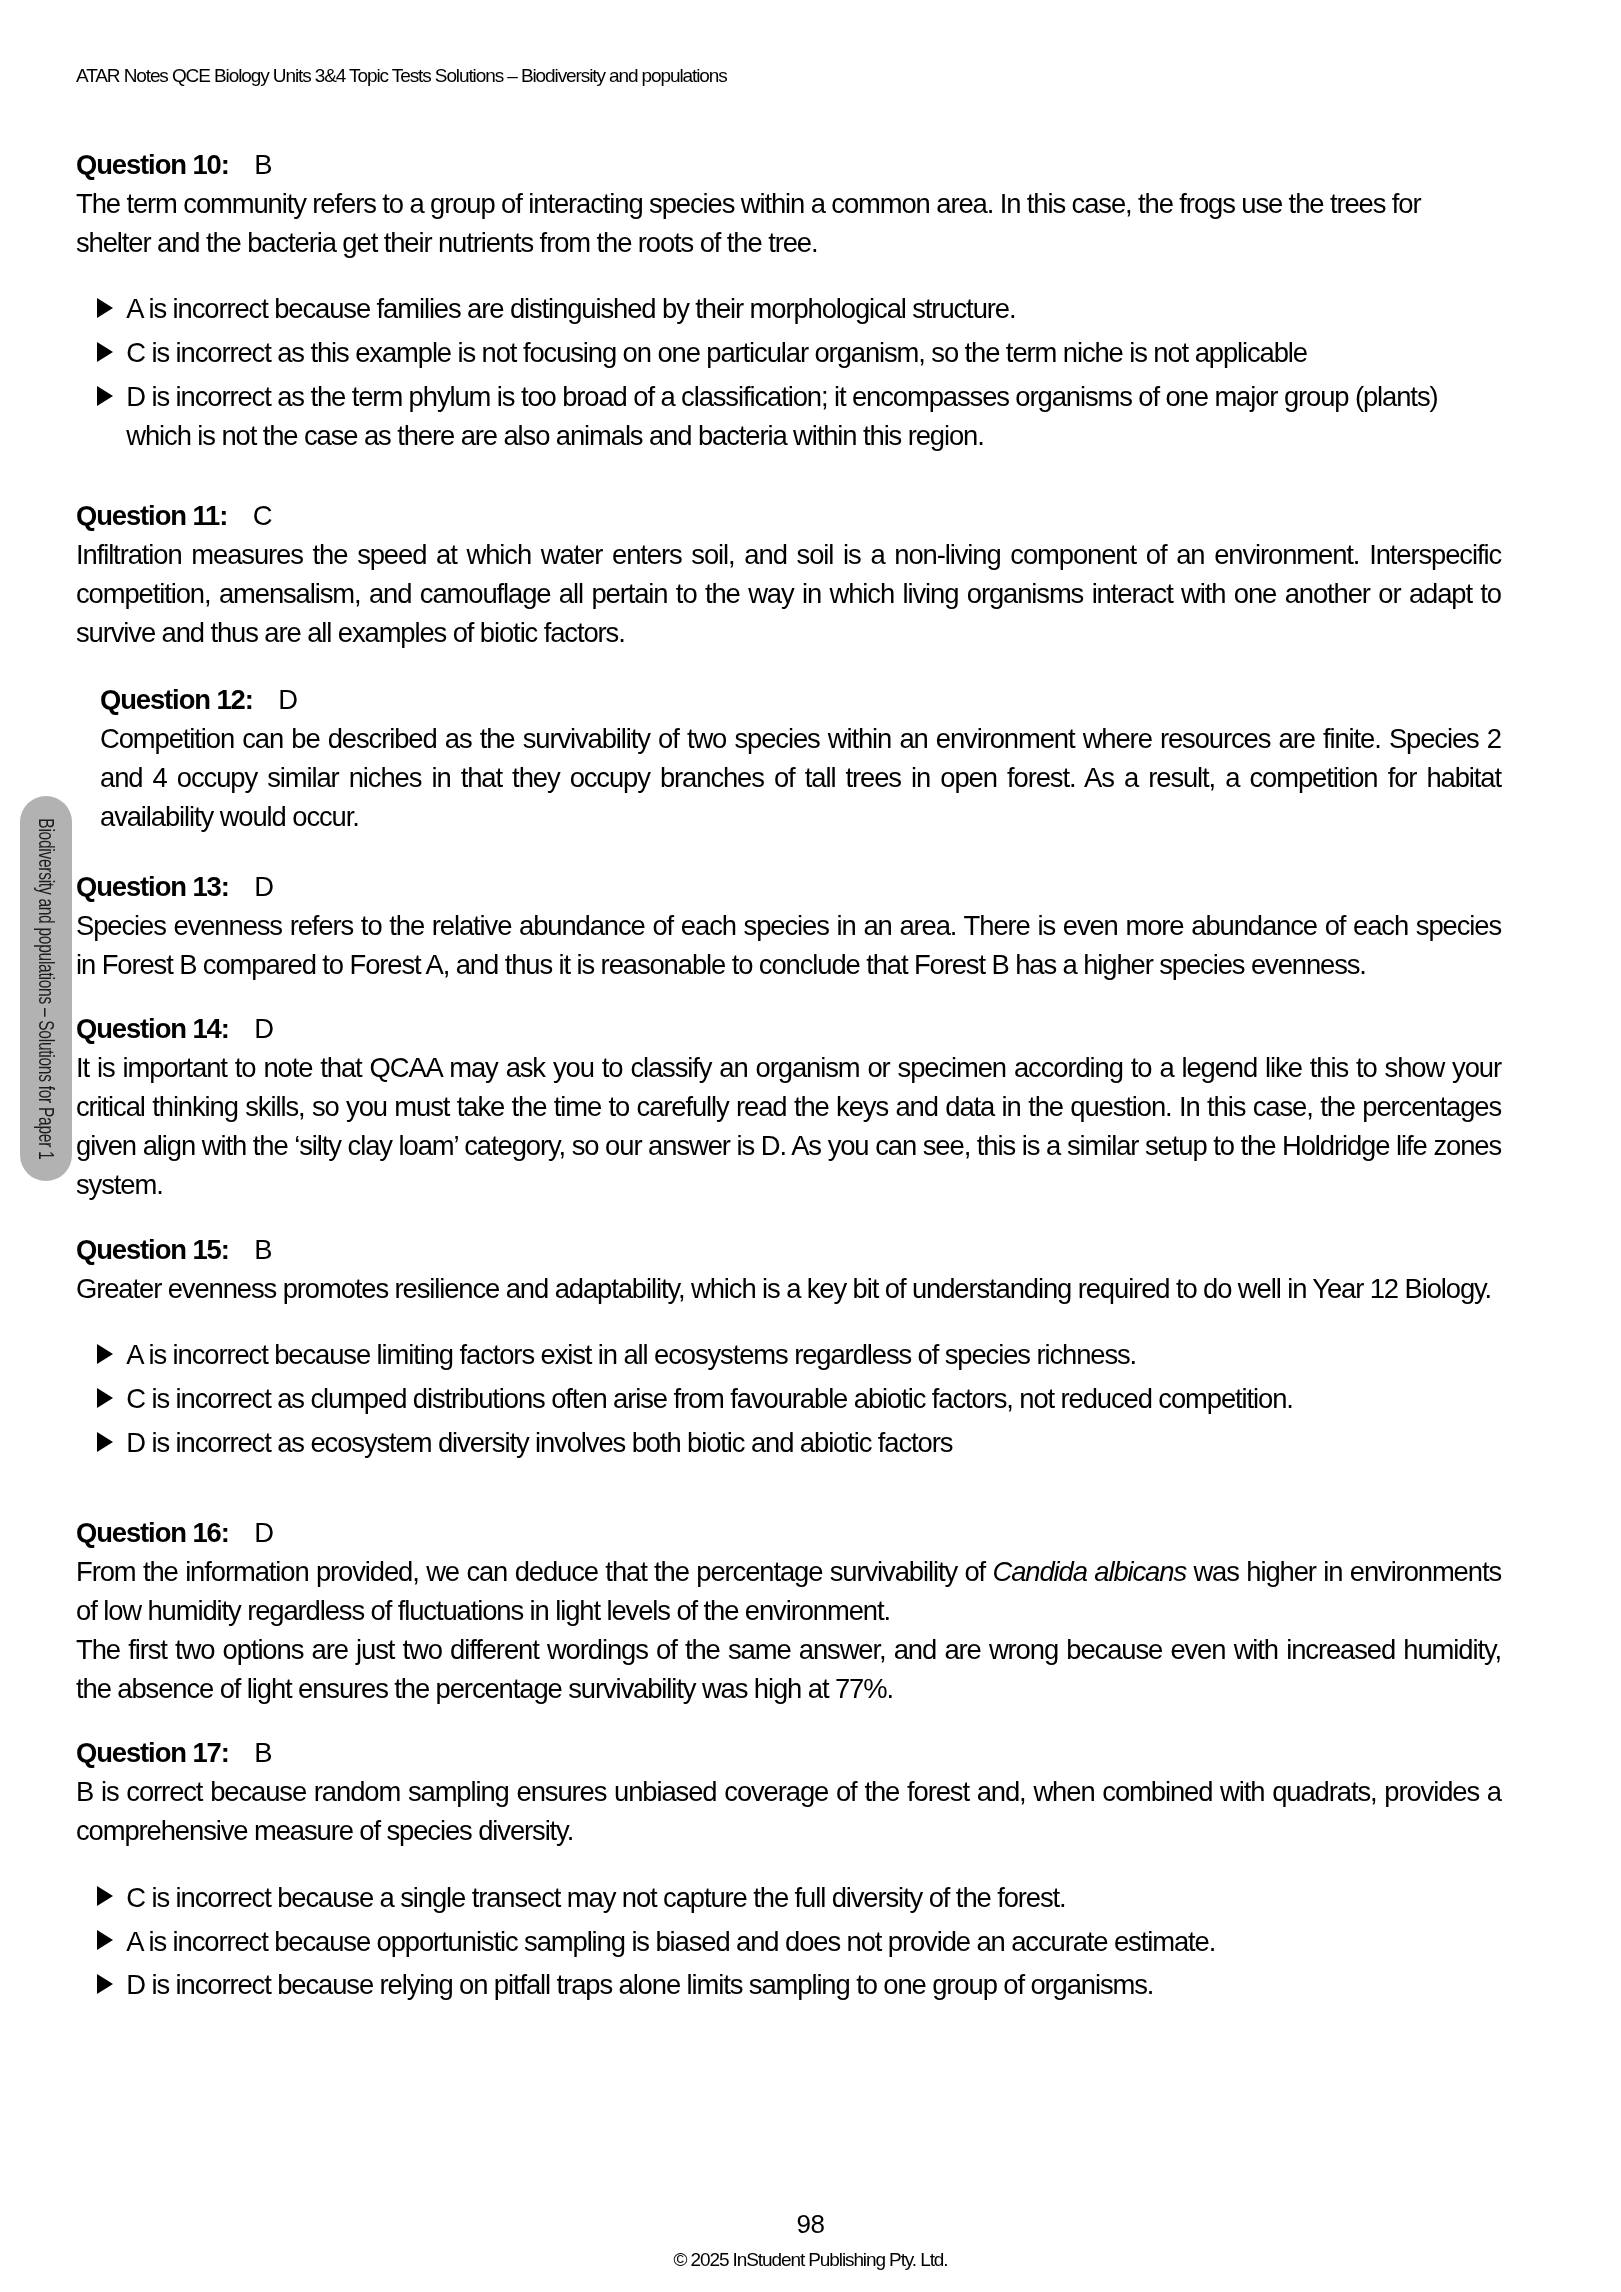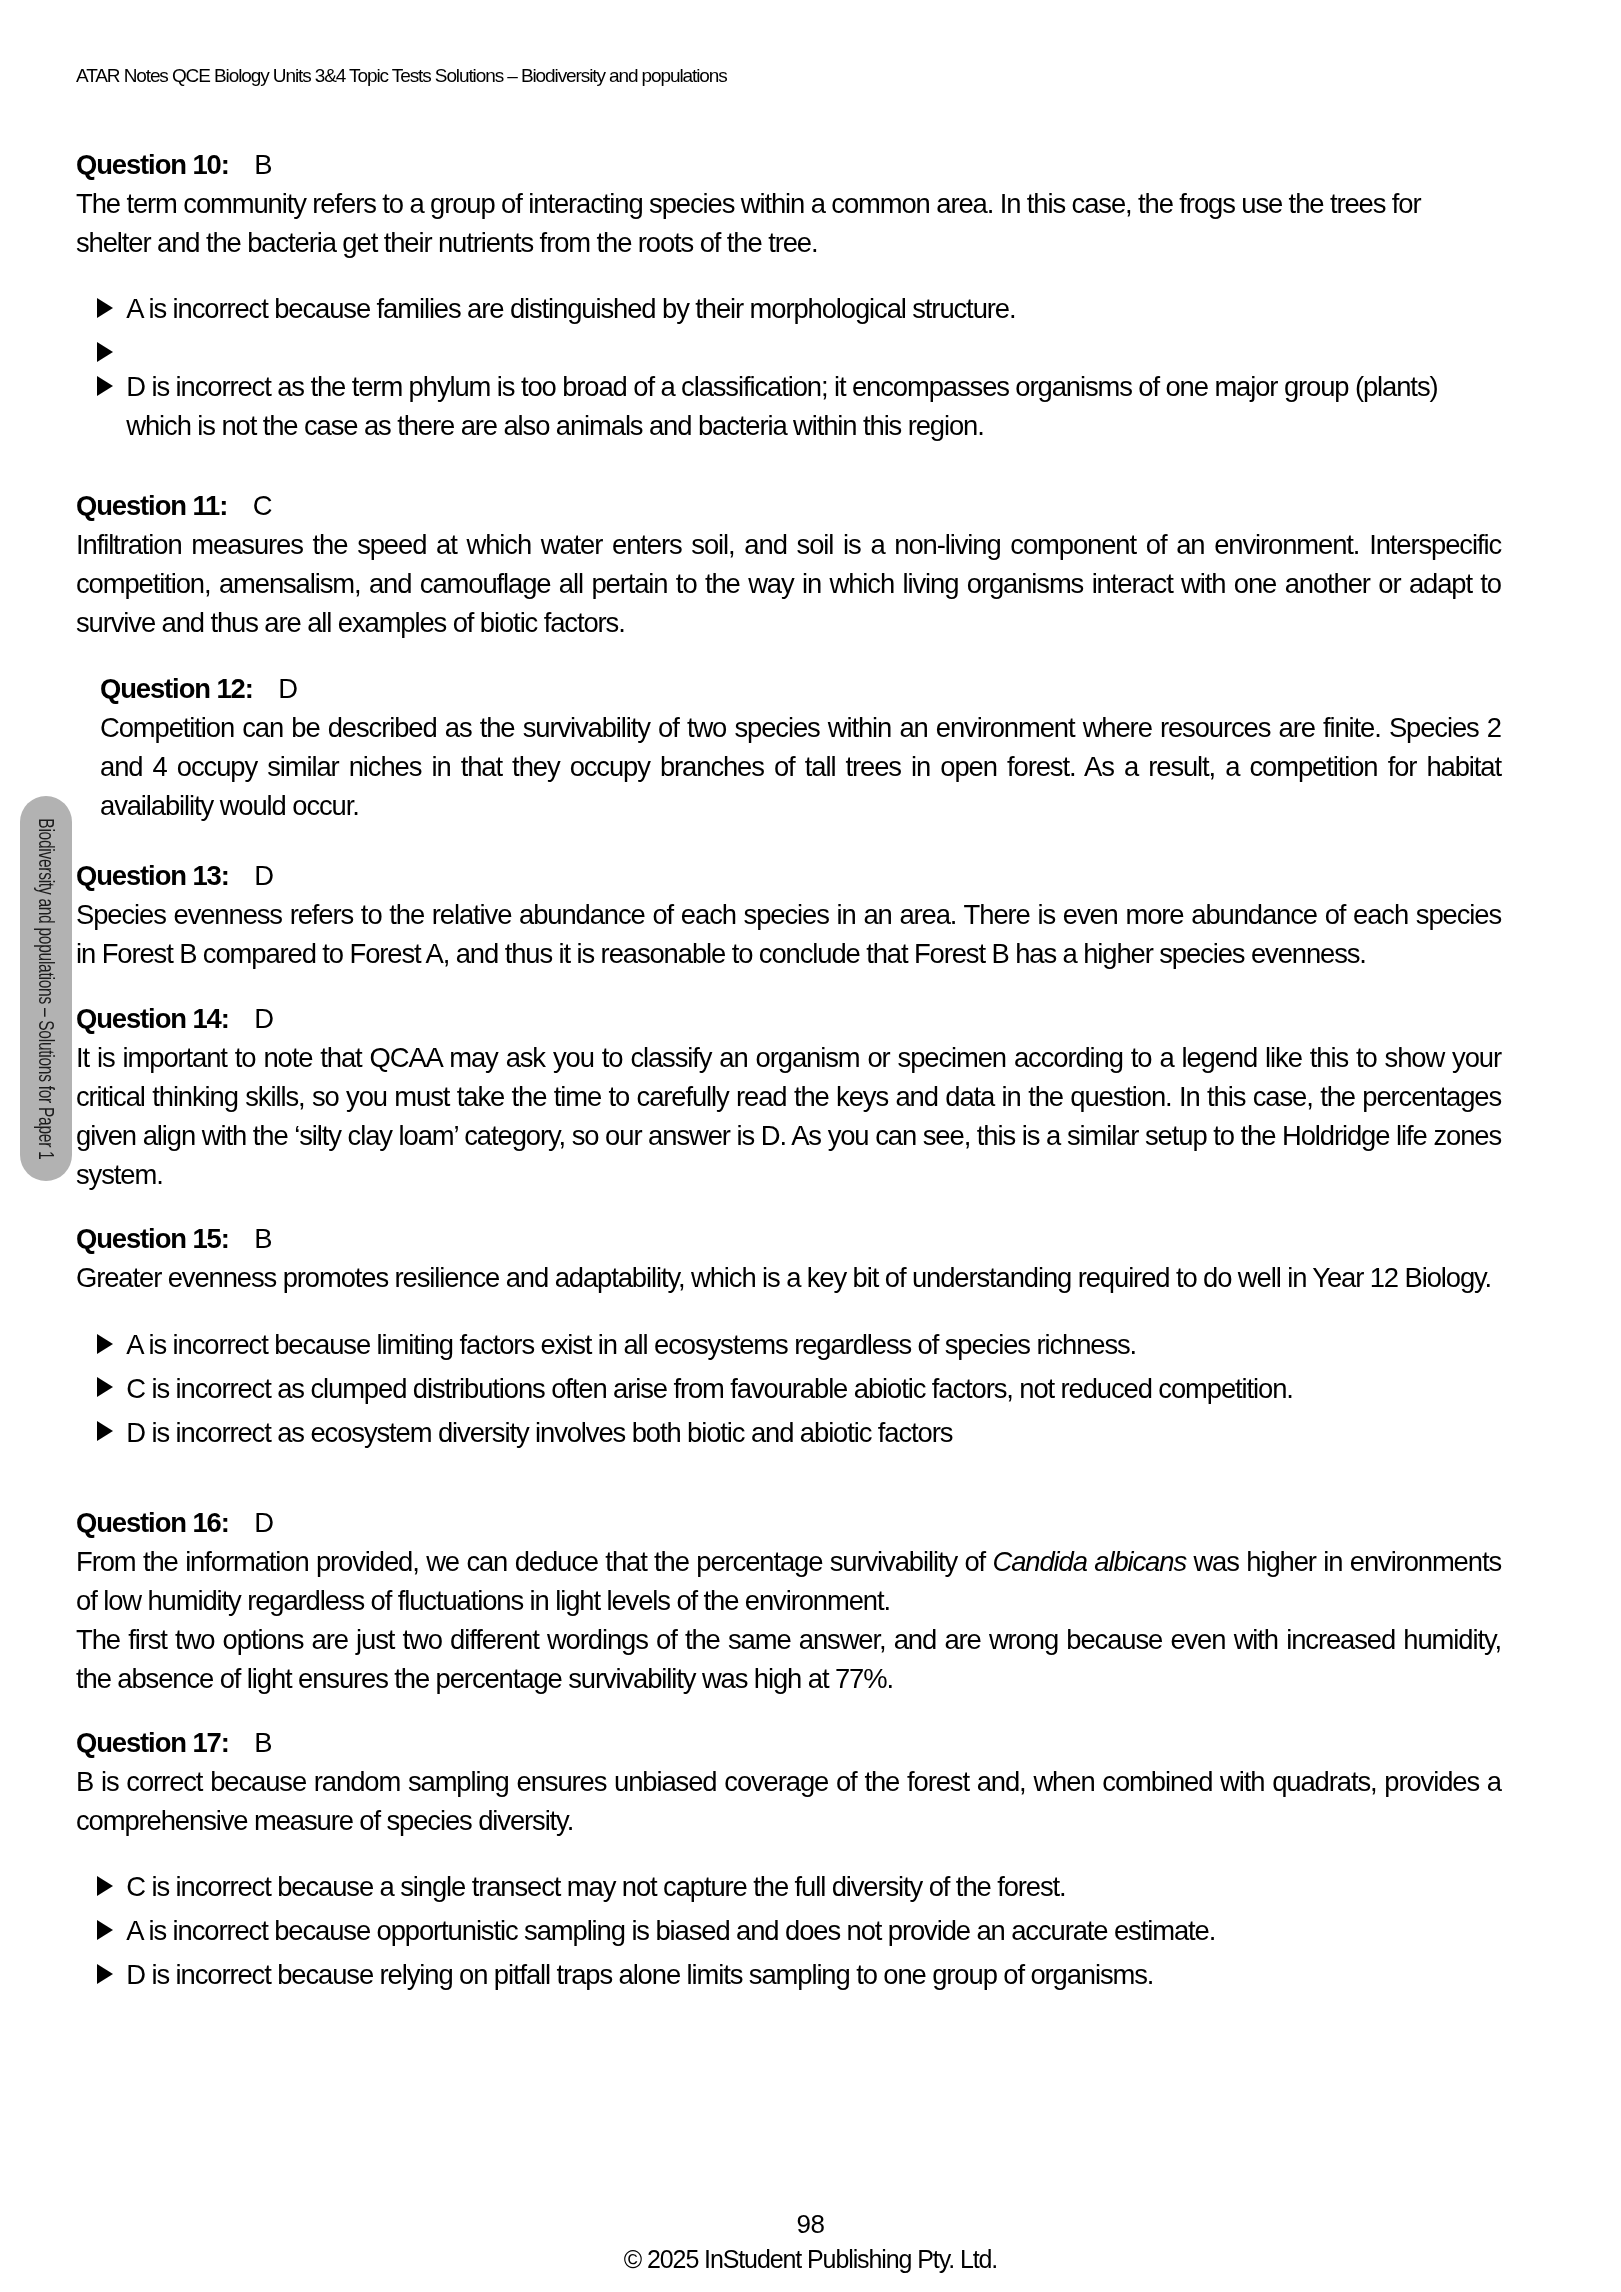--- a/index.html
+++ b/index.html
@@ -69,21 +69,21 @@
     transform-origin: center;
   }
   .footer {
     position: absolute;
     left: 0; top: 2207px;
     width: 1621px;
     text-align: center;
     line-height: 35px;
   }
   .page-number { font-weight: normal; font-size: 26px; letter-spacing: -0.5px; }
-  .copyright { font-size: 25px; letter-spacing: -1.1px; }
+  .copyright { font-size: 19px; letter-spacing: -1.1px; }
   i { font-style: italic; }
 </style>
 </head>
 <body>
 
 <div class="sidebar-tab">
   <span class="tab-label">Biodiversity and populations – Solutions for Paper 1</span>
 </div>
 
 <div class="content">
@@ -95,20 +95,21 @@
       <span>Question 10:</span><span class="q-ans">B</span>
     </div>
     <p class="para raggedright">The term community refers to a group of interacting species within a common area. In this case, the frogs use the trees for shelter and the bacteria get their nutrients from the roots of the tree.</p>
     <div class="bullets">
       <div class="bullet">
         <span class="tri"></span>
         <span class="btext">A is incorrect because families are distinguished by their morphological structure.</span>
       </div>
       <div class="bullet">
         <span class="tri"></span>
+        <span class="btext">C is incorrect as this example is not focusing on one particular organism, so the term niche is not applicable</span>
       </div>
       <div class="bullet">
         <span class="tri"></span>
         <span class="btext">D is incorrect as the term phylum is too broad of a classification; it encompasses organisms of one major group (plants) which is not the case as there are also animals and bacteria within this region.</span>
       </div>
     </div>
   </section>
 
   <section class="qblock mt-q11">
     <div class="q-head">

